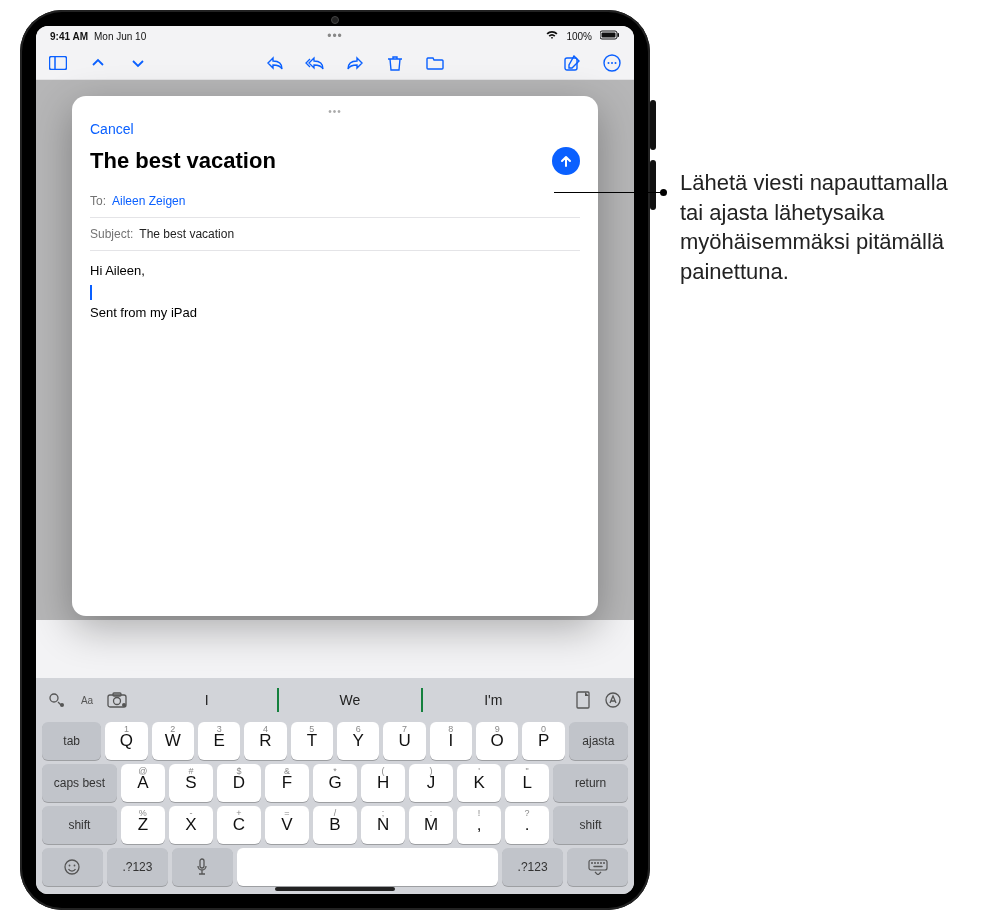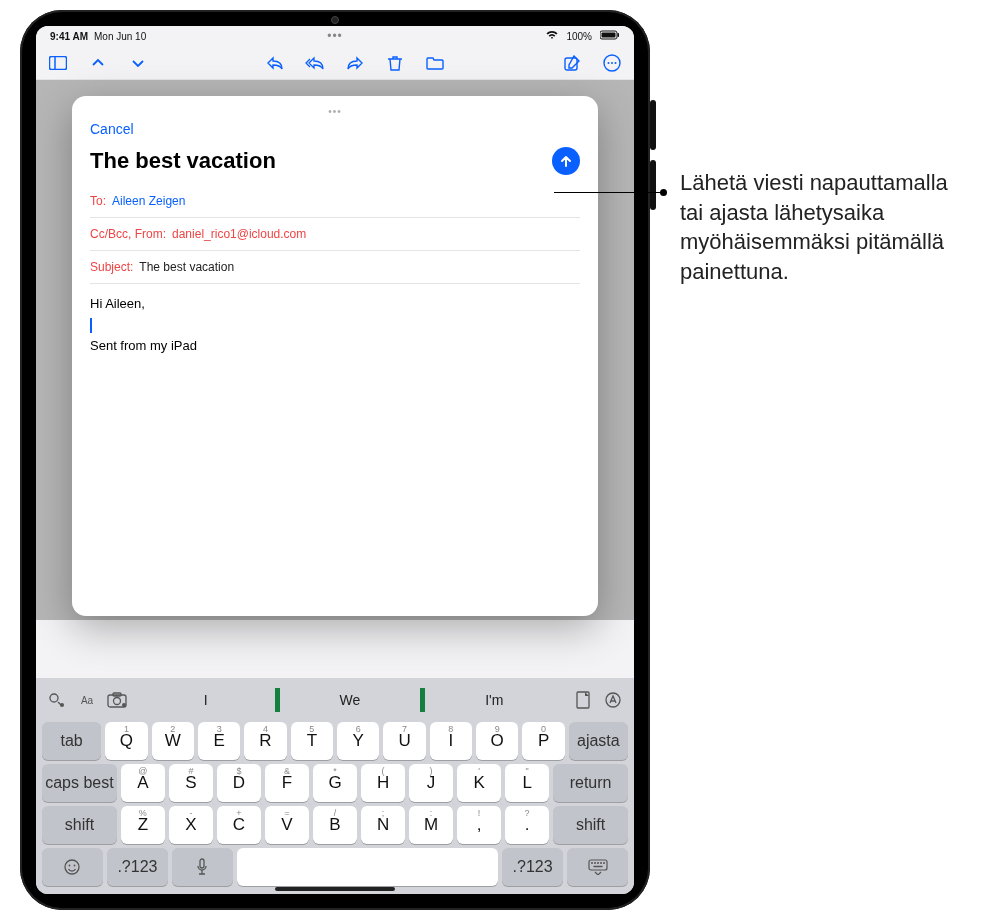--- a/index.html
+++ b/index.html
@@ -107,21 +107,21 @@
     z-index: 3;
   }
   .field-row {
     display: flex;
     align-items: center;
     gap: 6px;
     padding: 9px 0;
     border-bottom: 1px solid #e4e4e7;
     font-size: 12px;
   }
-  .field-label { color: #ef4444; }
+  .field-label { color: #737373; }
   .field-value { color: #0a60ff; }
   .field-value.plain { color: #222; }
   .body-area { padding-top: 10px; font-size: 13px; color: #000000; line-height: 1.6; flex:1; }
   .cursor {
     display: inline-block;
     width: 1.5px; height: 15px;
     background: #0a60ff;
     vertical-align: middle;
   }
   
@@ -138,21 +138,21 @@
     gap: 8px;
   }
   .kb-tb-icon { width: 22px; height: 22px; display:flex; align-items:center; justify-content:center; color:#555; }
   .suggestion-bar { flex: 1; display: flex; gap: 0; }
   .suggestion {
     flex: 1;
     text-align: center;
     font-size: 14px;
     color: #222;
     padding: 4px 0;
-    border-left: 5px solid #15803d;
+    border-left: 2px solid #15803d;
   }
   .suggestion:first-child { border-left: none; }
   .kb-row { display: flex; gap: 4px; margin-top: 4px; padding: 0 2px; }
   .key {
     flex: 1;
     background: #fff;
     border-radius: 6px;
     box-shadow: 0 1px 0 rgba(0,0,0,0.25);
     height: 38px;
     position: relative;
@@ -163,21 +163,21 @@
     color: #111;
   }
   .key .alt {
     position: absolute;
     top: 2px;
     font-size: 9px;
     color: #888;
   }
   .key.mod {
     background: #c1c4ca;
-    font-size: 16px;
+    font-size: 12px;
     color: #333;
     flex: 1.4;
   }
   .key.wide { flex: 1.7; }
   .key.space { flex: 6; }
   .home-indicator {
     position: absolute;
     bottom: 3px; left: 50%;
     transform: translateX(-50%);
     width: 120px; height: 4px;
@@ -324,24 +324,20 @@
         <span class="send-btn">
           <svg width="16" height="16" viewBox="0 0 16 16">
               <path d="M8 13 L8 4 M4 8 L8 4 L12 8" fill="none" stroke="#fff" stroke-width="2" stroke-linecap="round" stroke-linejoin="round"></path>
             </svg>
         </span>
       </div>
 
       <div class="field-row">
         <span class="field-label">To:</span>
         <span class="field-value">Aileen Zeigen</span>
-      </div>
-      <div class="field-row">
-        <span class="field-label">Cc/Bcc, From:</span>
-        <span class="field-label">daniel_rico1@icloud.com</span>
       </div>
       <div class="field-row">
         <span class="field-label">Subject:</span>
         <span class="field-value plain">The best vacation</span>
       </div>
 
       <div class="body-area">
         <div>Hi Aileen,</div>
         <div><span class="cursor"></span></div>
         <div>Sent from my iPad</div>

